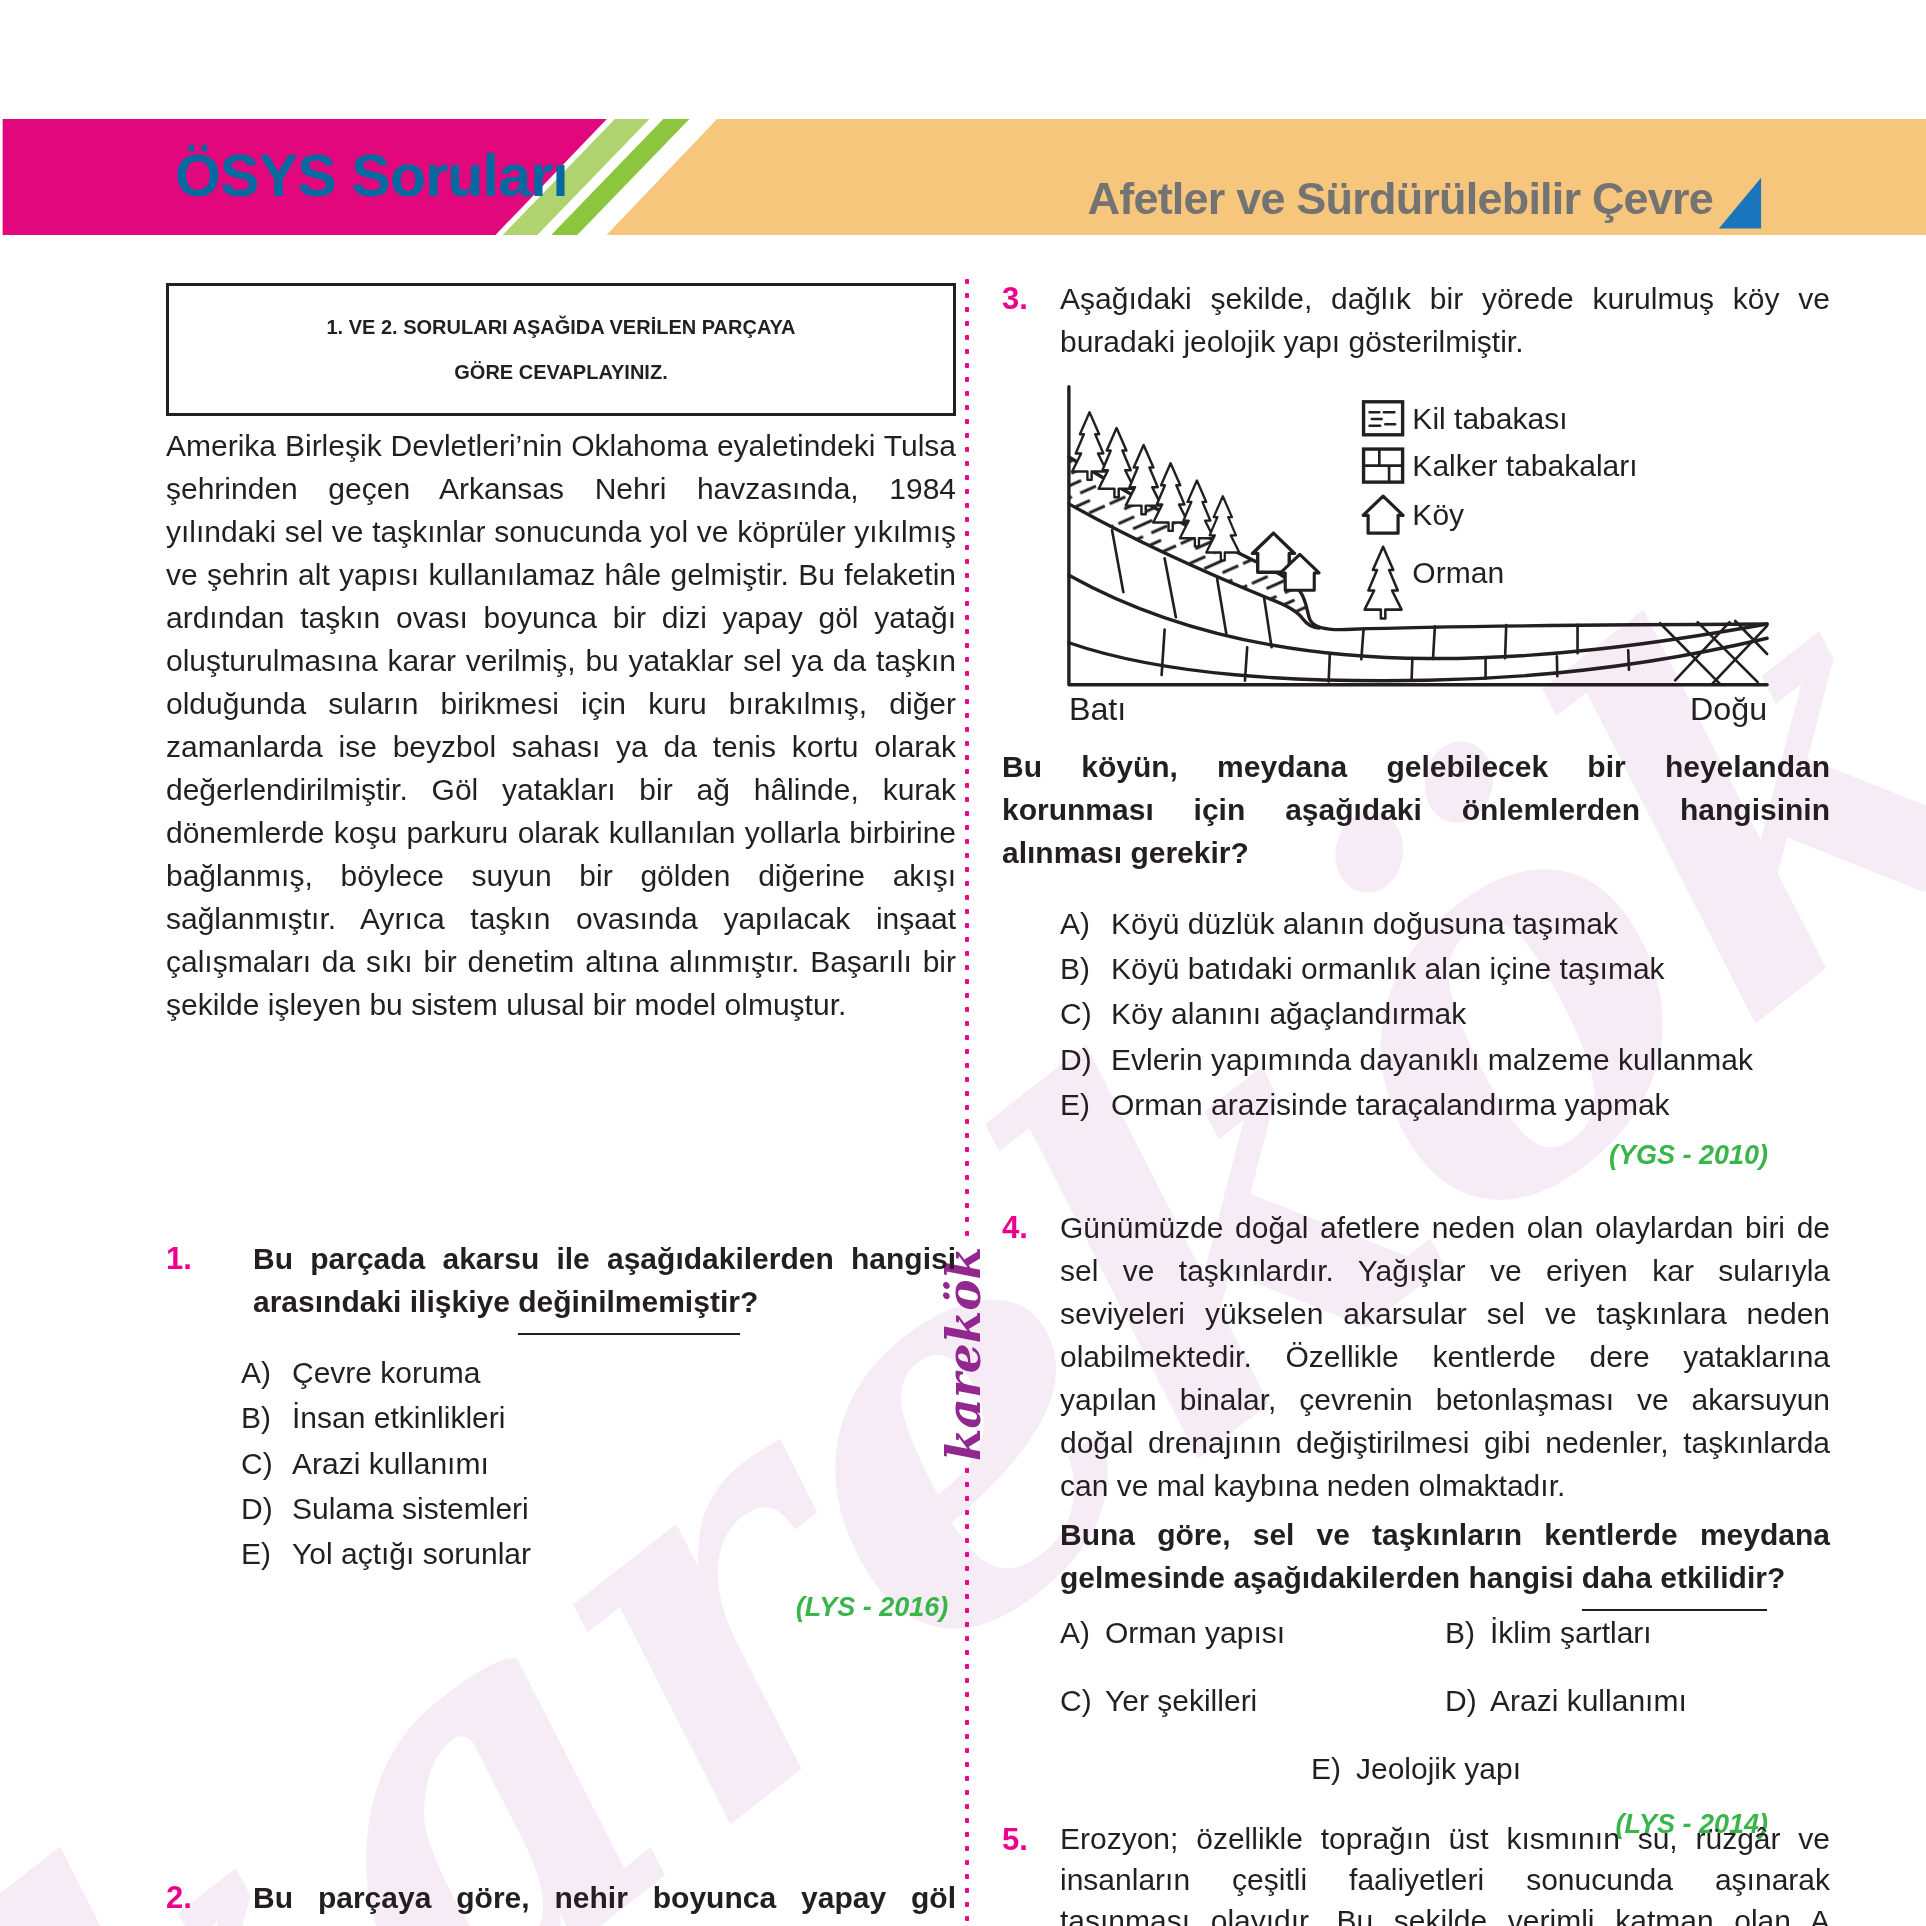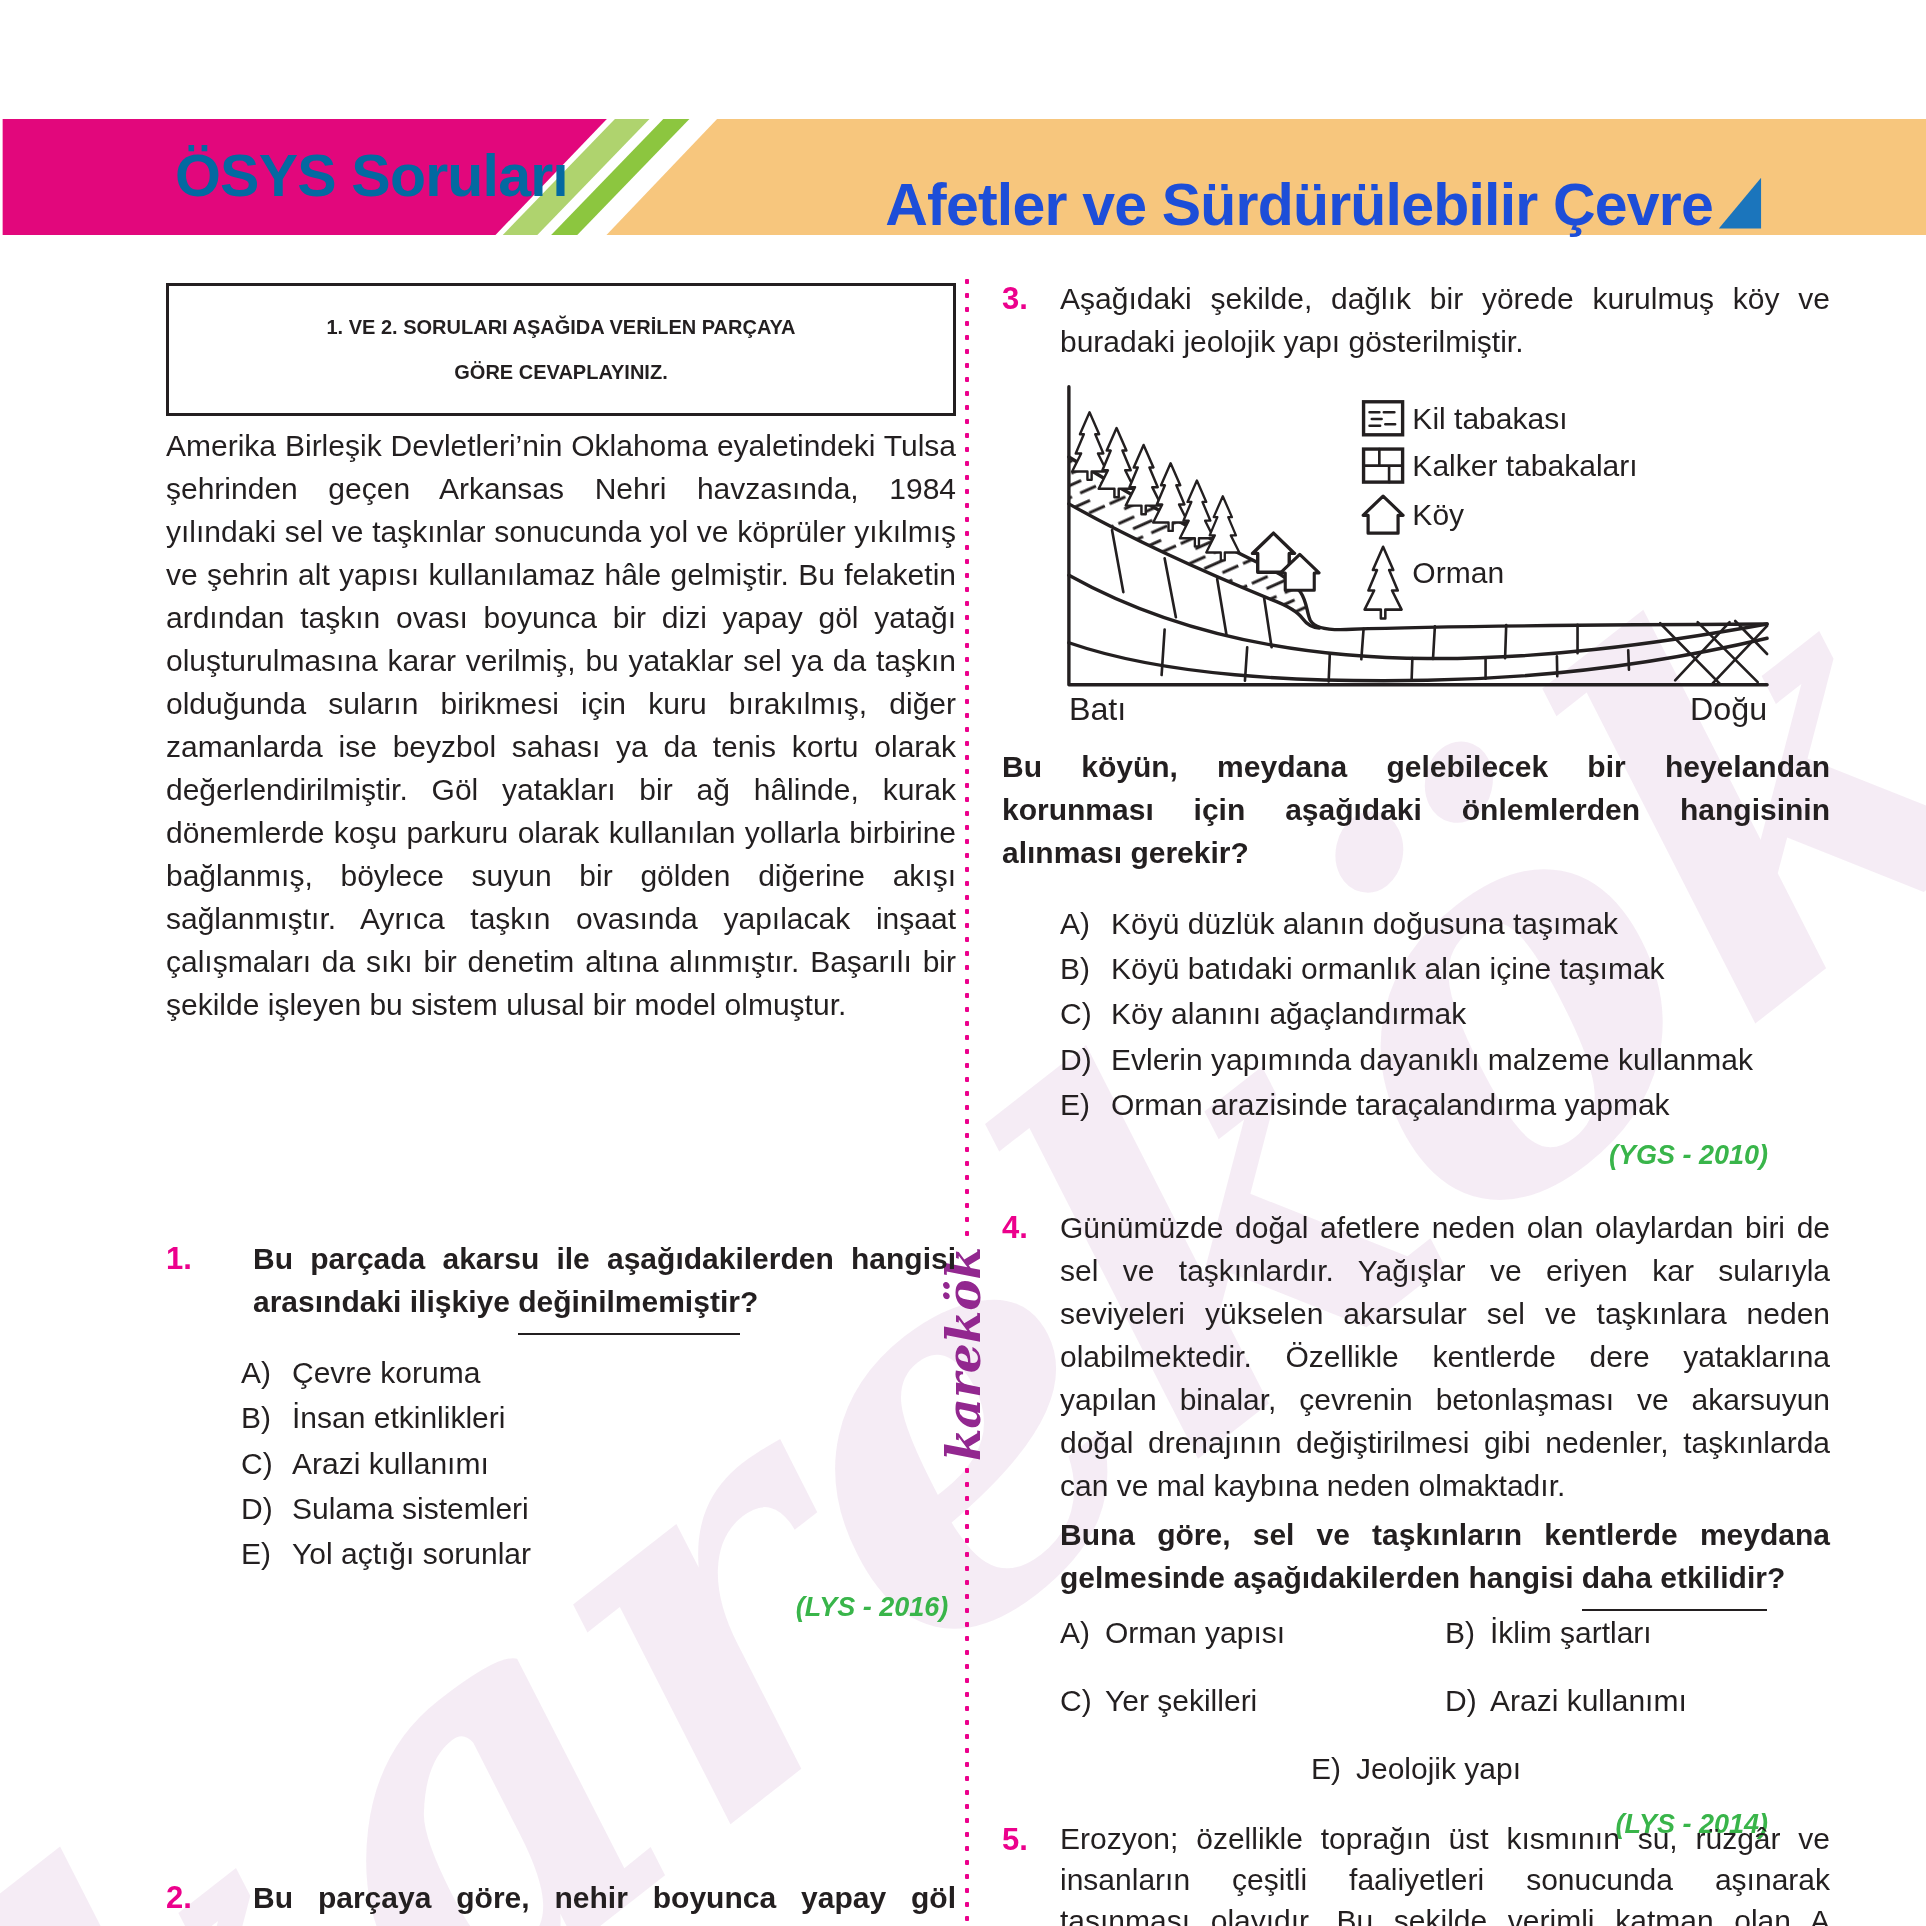--- a/index.html
+++ b/index.html
@@ -9,22 +9,22 @@
   
   .watermark { position:absolute; left:46px; top:1868px; transform:rotate(-38deg); transform-origin:0 50%;
                font-family:"DejaVu Serif", serif; font-style:italic; font-weight:bold;
                font-size:520px; line-height:1; color:rgba(146,39,143,0.09); white-space:nowrap; z-index:0; }
 
   
   .band { position:absolute; top:119px; left:0; width:1965px; height:116px; z-index:2; }
   .band svg { display:block; }
   .osys-title { position:absolute; left:175px; top:147px; z-index:3; font-size:59px; line-height:1;
                 font-weight:bold; color:#0369a1; letter-spacing:-0.8px; }
-  .chapter-title { position:absolute; right:252px; top:176px; z-index:3; font-size:59px; line-height:1;
-                   font-weight:bold; color:#1d4ed8; letter-spacing:-0.8px; }
+  .chapter-title { position:absolute; right:252px; top:176px; z-index:3; font-size:45px; line-height:1;
+                   font-weight:bold; color:#737373; letter-spacing:-0.8px; }
 
   
   .dotseg { position:absolute; left:964px; width:6.2px; z-index:1;
             background-image:radial-gradient(ellipse 3.1px 4.2px at 3.1px 6.5px, #EC008C 68%, rgba(236,0,140,0) 72%);
             background-size:6.2px 14px; background-repeat:repeat-y; }
   .dot-top { top:275px; height:969px; }
   .dot-bottom { top:1464px; height:957px; }
   .brand-side { position:absolute; left:938px; top:1461px; transform:rotate(-90deg); transform-origin:0 0;
                 font-family:"DejaVu Serif", serif; font-style:italic; font-weight:bold;
                 font-size:47px; line-height:1.1; color:#92278F; z-index:2; white-space:nowrap; }

